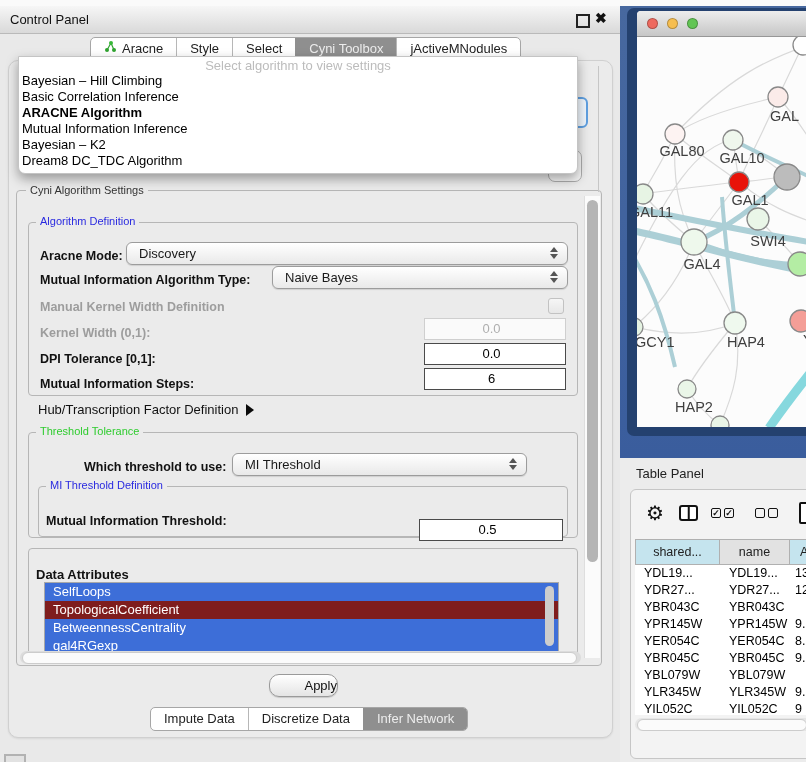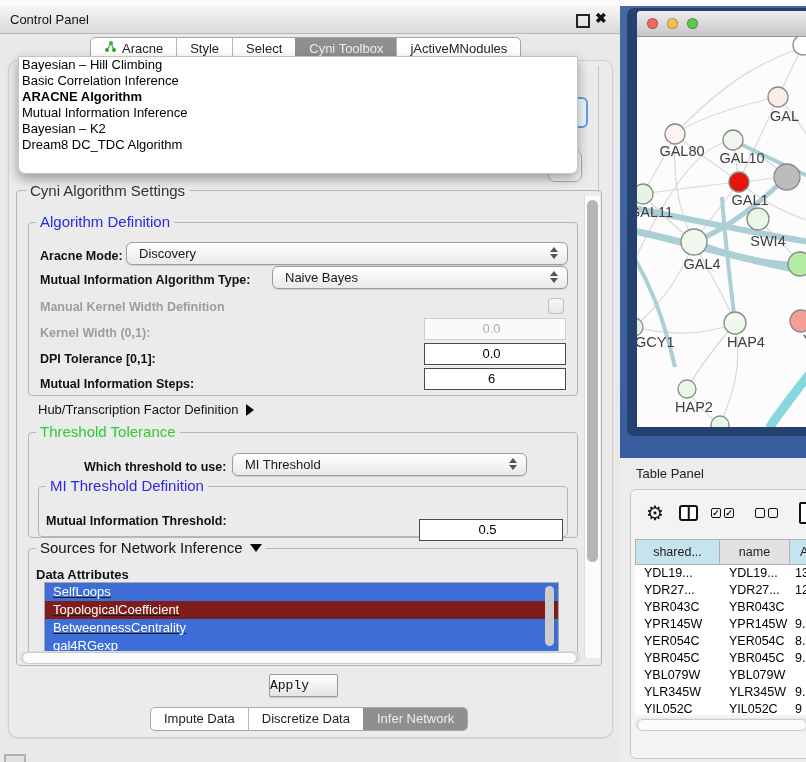--- a/index.html
+++ b/index.html
@@ -26,46 +26,46 @@
   
   .popup{left:18px;top:50px;width:558px;height:116px;background:#fff;border:1px solid #c4c4c4;
          border-radius:0 0 7px 7px;box-shadow:0 5px 12px rgba(0,0,0,.35);z-index:6;overflow:hidden;}
   .popup-placeholder{text-align:center;color:#bcbcbc;font-size:13px;height:15px;line-height:15px;margin-top:1px;}
   .popup-item{padding-left:3px;height:16px;line-height:16px;font-size:13px;color:#000;}
   .popup-item.bold{font-weight:bold;}
   
   .frag{z-index:2;}
   
   .grp{border:1px solid #b6b6b6;border-radius:4px;}
-  .grp-label{position:absolute;background:#ebebeb;padding:0 4px;font-size:15px;line-height:13px;}
+  .grp-label{position:absolute;background:#ebebeb;padding:0 4px;font-size:11px;line-height:13px;}
   .lbl{font-weight:bold;font-size:12.5px;color:#111;white-space:nowrap;}
   .lbl.dis{color:#9d9d9d;}
   .plain{font-size:13px;color:#111;white-space:nowrap;}
   .combo{border:1px solid #9c9c9c;border-radius:6px;background:linear-gradient(#ffffff,#e9e9e9);
          font-size:13px;line-height:21px;padding-left:12px;box-sizing:border-box;height:23px;
          box-shadow:0 1px 1px rgba(0,0,0,.12);}
   .spin{position:absolute;right:9px;top:4px;display:flex;flex-direction:column;gap:2px;}
   .spin .up{width:0;height:0;border-left:4px solid transparent;border-right:4px solid transparent;border-bottom:5px solid #555;}
   .spin .dn{width:0;height:0;border-left:4px solid transparent;border-right:4px solid transparent;border-top:5px solid #555;}
   .field{box-sizing:border-box;height:22px;font-size:13px;line-height:20px;text-align:center;padding-right:7px;background:#fff;}
   .field.strong{border:1.5px solid #4a4a4a;color:#000;}
   .field.dis{border:1px solid #cfcfcf;background:#fafafa;color:#aeaeae;}
   .checkbox{width:14px;height:14px;border:1px solid #c2c2c2;border-radius:3px;background:linear-gradient(#f6f6f6,#e7e7e7);}
   .tri-right{width:0;height:0;border-top:6px solid transparent;border-bottom:6px solid transparent;border-left:8px solid #0a0a0a;}
   .tri-down{width:0;height:0;border-left:6px solid transparent;border-right:6px solid transparent;border-top:8px solid #0a0a0a;}
   
-  .attr-list{background:#fff;border:1px solid #a8a8a8;overflow:hidden;text-decoration:underline;}
+  .attr-list{background:#fff;border:1px solid #a8a8a8;overflow:hidden;}
   .attr-item{height:18px;line-height:18px;padding-left:8px;color:#fff;font-size:13px;}
   
   .vtrack{background:#fbfbfb;border-left:1px solid #dedede;}
   .vthumb{background:#b5b5b5;border-radius:6px;}
   .htrack{background:#dcdcdc;border-radius:7px;}
   .hthumb{background:#fbfbfb;border:1px solid #cccccc;border-radius:6px;}
-  .apply-btn{box-sizing:border-box;border:1px solid #9a9a9a;border-radius:2px;background:linear-gradient(#ffffff,#e4e4e4);
-             font-size:13px;text-align:left;line-height:21px;color:#111;box-shadow:0 1px 1px rgba(0,0,0,.15);font-family:Liberation Mono, monospace;}
+  .apply-btn{box-sizing:border-box;border:1px solid #9a9a9a;border-radius:10px;background:linear-gradient(#ffffff,#e4e4e4);
+             font-size:13px;text-align:right;line-height:21px;color:#111;box-shadow:0 1px 1px rgba(0,0,0,.15);}
   
   .desktop{left:620px;top:6px;width:186px;height:452px;background:linear-gradient(#47689f,#3a5d9d);}
   .netframe{left:627px;top:8px;width:195px;height:428px;background:#24416f;border-radius:7px 0 0 7px;
             box-sizing:border-box;padding:3px 0 9px 10px;}
   .netwin{width:100%;height:100%;background:#fcfcfc;border-radius:4px 0 0 0;overflow:hidden;
           display:flex;flex-direction:column;}
   .net-titlebar{height:25px;background:linear-gradient(#ededed,#c6c6c6);border-bottom:1px solid #979797;
                 display:flex;align-items:center;padding-left:10px;gap:9px;flex:none;}
   .light{width:11px;height:11px;border-radius:50%;box-sizing:border-box;}
   .net-canvas{flex:1;position:relative;background:#fcfcfc;overflow:hidden;}
@@ -124,20 +124,21 @@
         <div class="seg-item">
           <span>jActiveMNodules</span>
         </div>
       </div>
 
     <div class="abs frag" style="left:598px;top:60px;width:1px;height:126px;background:#c6c6c6;"></div>
     <div class="abs frag" style="left:560px;top:91px;width:24px;height:27px;border:2px solid #5e9fe0;border-radius:6px;background:#eef5fc;"></div>
     <div class="abs frag" style="left:548px;top:144px;width:32px;height:30px;border:1px solid #adadad;border-radius:7px;background:#f7f7f7;"></div>
 
     <div class="abs popup">
+      <div class="popup-placeholder">Select algorithm to view settings</div>
       <div id="popup-items">
           <div class="popup-item">Bayesian – Hill Climbing</div>
           <div class="popup-item">Basic Correlation Inference</div>
           <div class="popup-item bold">ARACNE Algorithm</div>
           <div class="popup-item">Mutual Information Inference</div>
           <div class="popup-item">Bayesian – K2</div>
           <div class="popup-item">Dream8 DC_TDC Algorithm</div>
         </div>
     </div>
 
@@ -198,24 +199,20 @@
         </span>
     </div>
 
     <div class="abs grp" style="left:38px;top:480px;width:528px;height:49px;"></div>
     <div class="grp-label" style="left:46px;top:473px;color:#2a2ae0;">MI Threshold Definition</div>
 
     <div class="abs lbl" style="left:46px;top:508px;">Mutual Information Threshold:</div>
     <div class="abs field strong" style="left:419px;top:501px;width:144px;margin-top:12px;">0.5</div>
 
     <div class="abs grp" style="left:28px;top:542px;width:548px;height:112px;"></div>
-    <div class="grp-label" style="left:36px;top:535px;color:#111;display:flex;align-items:center;gap:7px;">
-      <span>Sources for Network Inference</span>
-      <span class="tri-down"></span>
-    </div>
     <div class="abs lbl" style="left:36px;top:561px;font-size:13px;">Data Attributes</div>
 
     <div class="abs attr-list" style="left:44px;top:576px;width:513px;height:72px;" id="attr-list">
         <div class="attr-item" style="background: rgb(61, 110, 216);">SelfLoops</div>
         <div class="attr-item" style="background: #7f1d1d;">TopologicalCoefficient</div>
         <div class="attr-item" style="background: rgb(61, 110, 216);">BetweennessCentrality</div>
         <div class="attr-item" style="background: rgb(61, 110, 216);">gal4RGexp</div>
       </div>
     <div class="abs" style="left:544px;top:578px;width:11px;height:68px;">
       <div class="vthumb" style="position:absolute;left:1px;top:2px;width:9px;height:60px;background:#cdcdcd;"></div>

